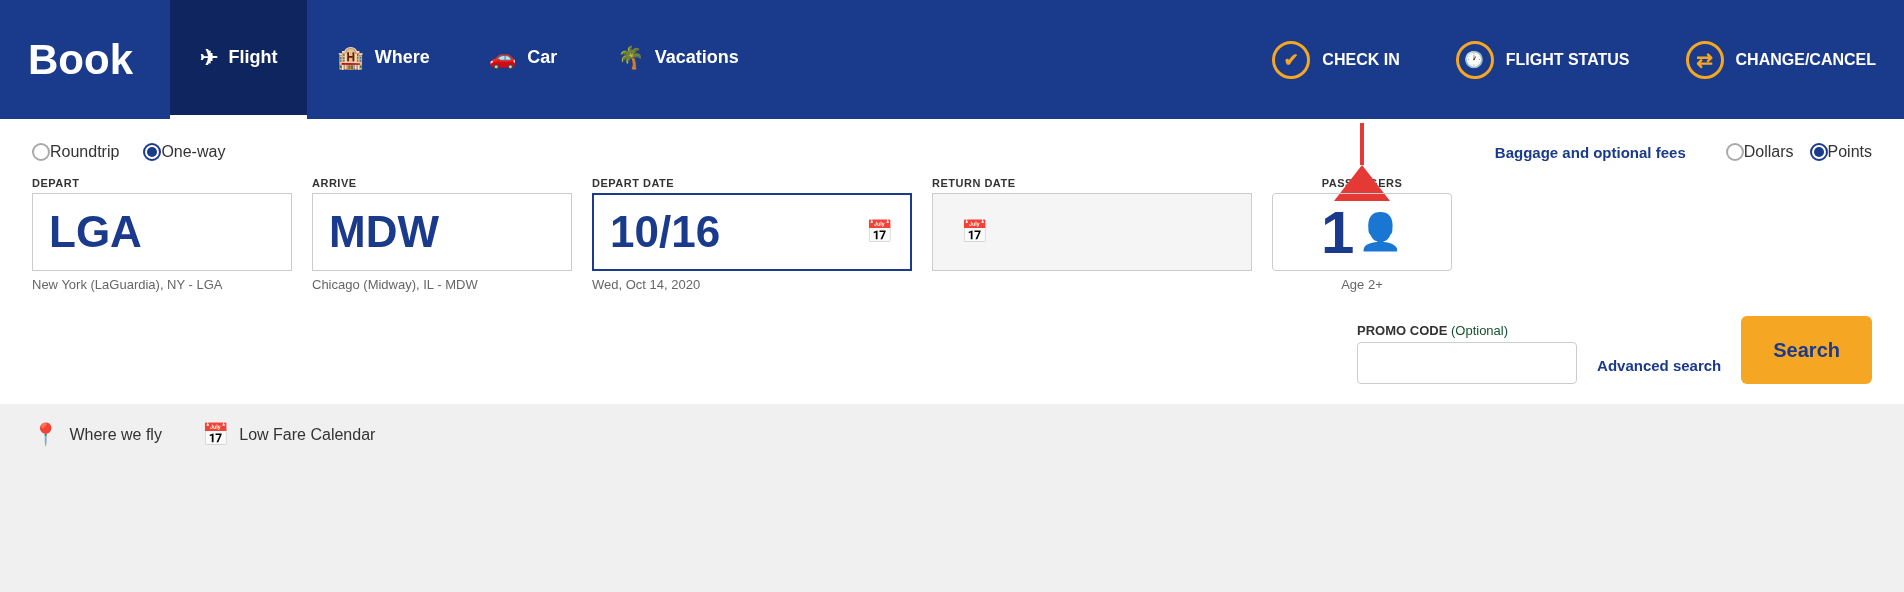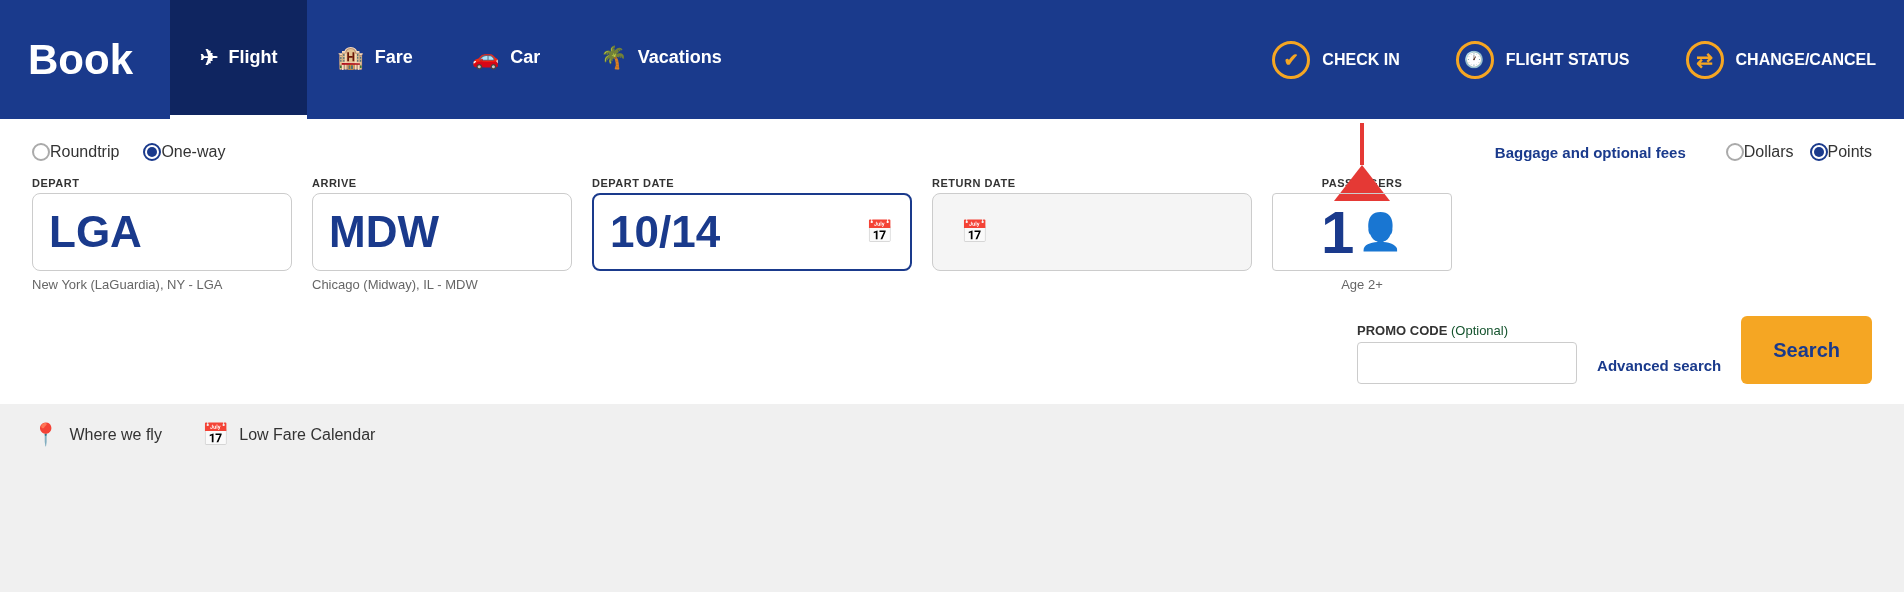--- a/index.html
+++ b/index.html
@@ -142,21 +142,21 @@
       font-weight: 700;
       color: #333;
       letter-spacing: 0.5px;
       text-transform: uppercase;
     }
     .field-large {
       font-size: 44px;
       font-weight: 900;
       color: #1a3a8c;
       border: 1px solid #ccc;
-      border-radius: 8px;
+      border-radius: 0;
       padding: 7px 16px;
       height: 78px;
       width: 260px;
       display: flex;
       align-items: center;
     }
     .field-large.date-field {
       border: 2px solid #1a3a8c;
       width: 320px;
       display: flex;
@@ -303,21 +303,21 @@
 <nav class="navbar">
   <div class="nav-book">
     <span>Book</span>
   </div>
   <div class="nav-item active">
     <span class="nav-icon">✈</span>
     <span>Flight</span>
   </div>
   <div class="nav-item">
     <span class="nav-icon">🏨</span>
-    <span>Fare</span>
+    <span>Where</span>
   </div>
   <div class="nav-item">
     <span class="nav-icon">🚗</span>
     <span>Car</span>
   </div>
   <div class="nav-item">
     <span class="nav-icon">🌴</span>
     <span>Vacations</span>
   </div>
   <div class="nav-divider"></div>
@@ -383,23 +383,24 @@
       <span class="field-label">ARRIVE</span>
       <div class="field-large">
         <span>MDW</span>
       </div>
       <span class="field-sub">Chicago (Midway), IL - MDW</span>
     </div>
 
     <div class="field-group">
       <span class="field-label">DEPART DATE</span>
       <div class="field-large date-field">
-        <span>10/14</span>
+        <span>10/16</span>
         <span class="cal-icon">📅</span>
       </div>
+      <span class="field-sub">Wed, Oct 14, 2020</span>
     </div>
 
     <div class="field-group">
       <span class="field-label">RETURN DATE</span>
       <div class="field-large return-field" style="width:320px;">
         <span>&nbsp;</span>
         <span class="cal-icon">📅</span>
       </div>
       <span class="field-sub">&nbsp;</span>
     </div>

